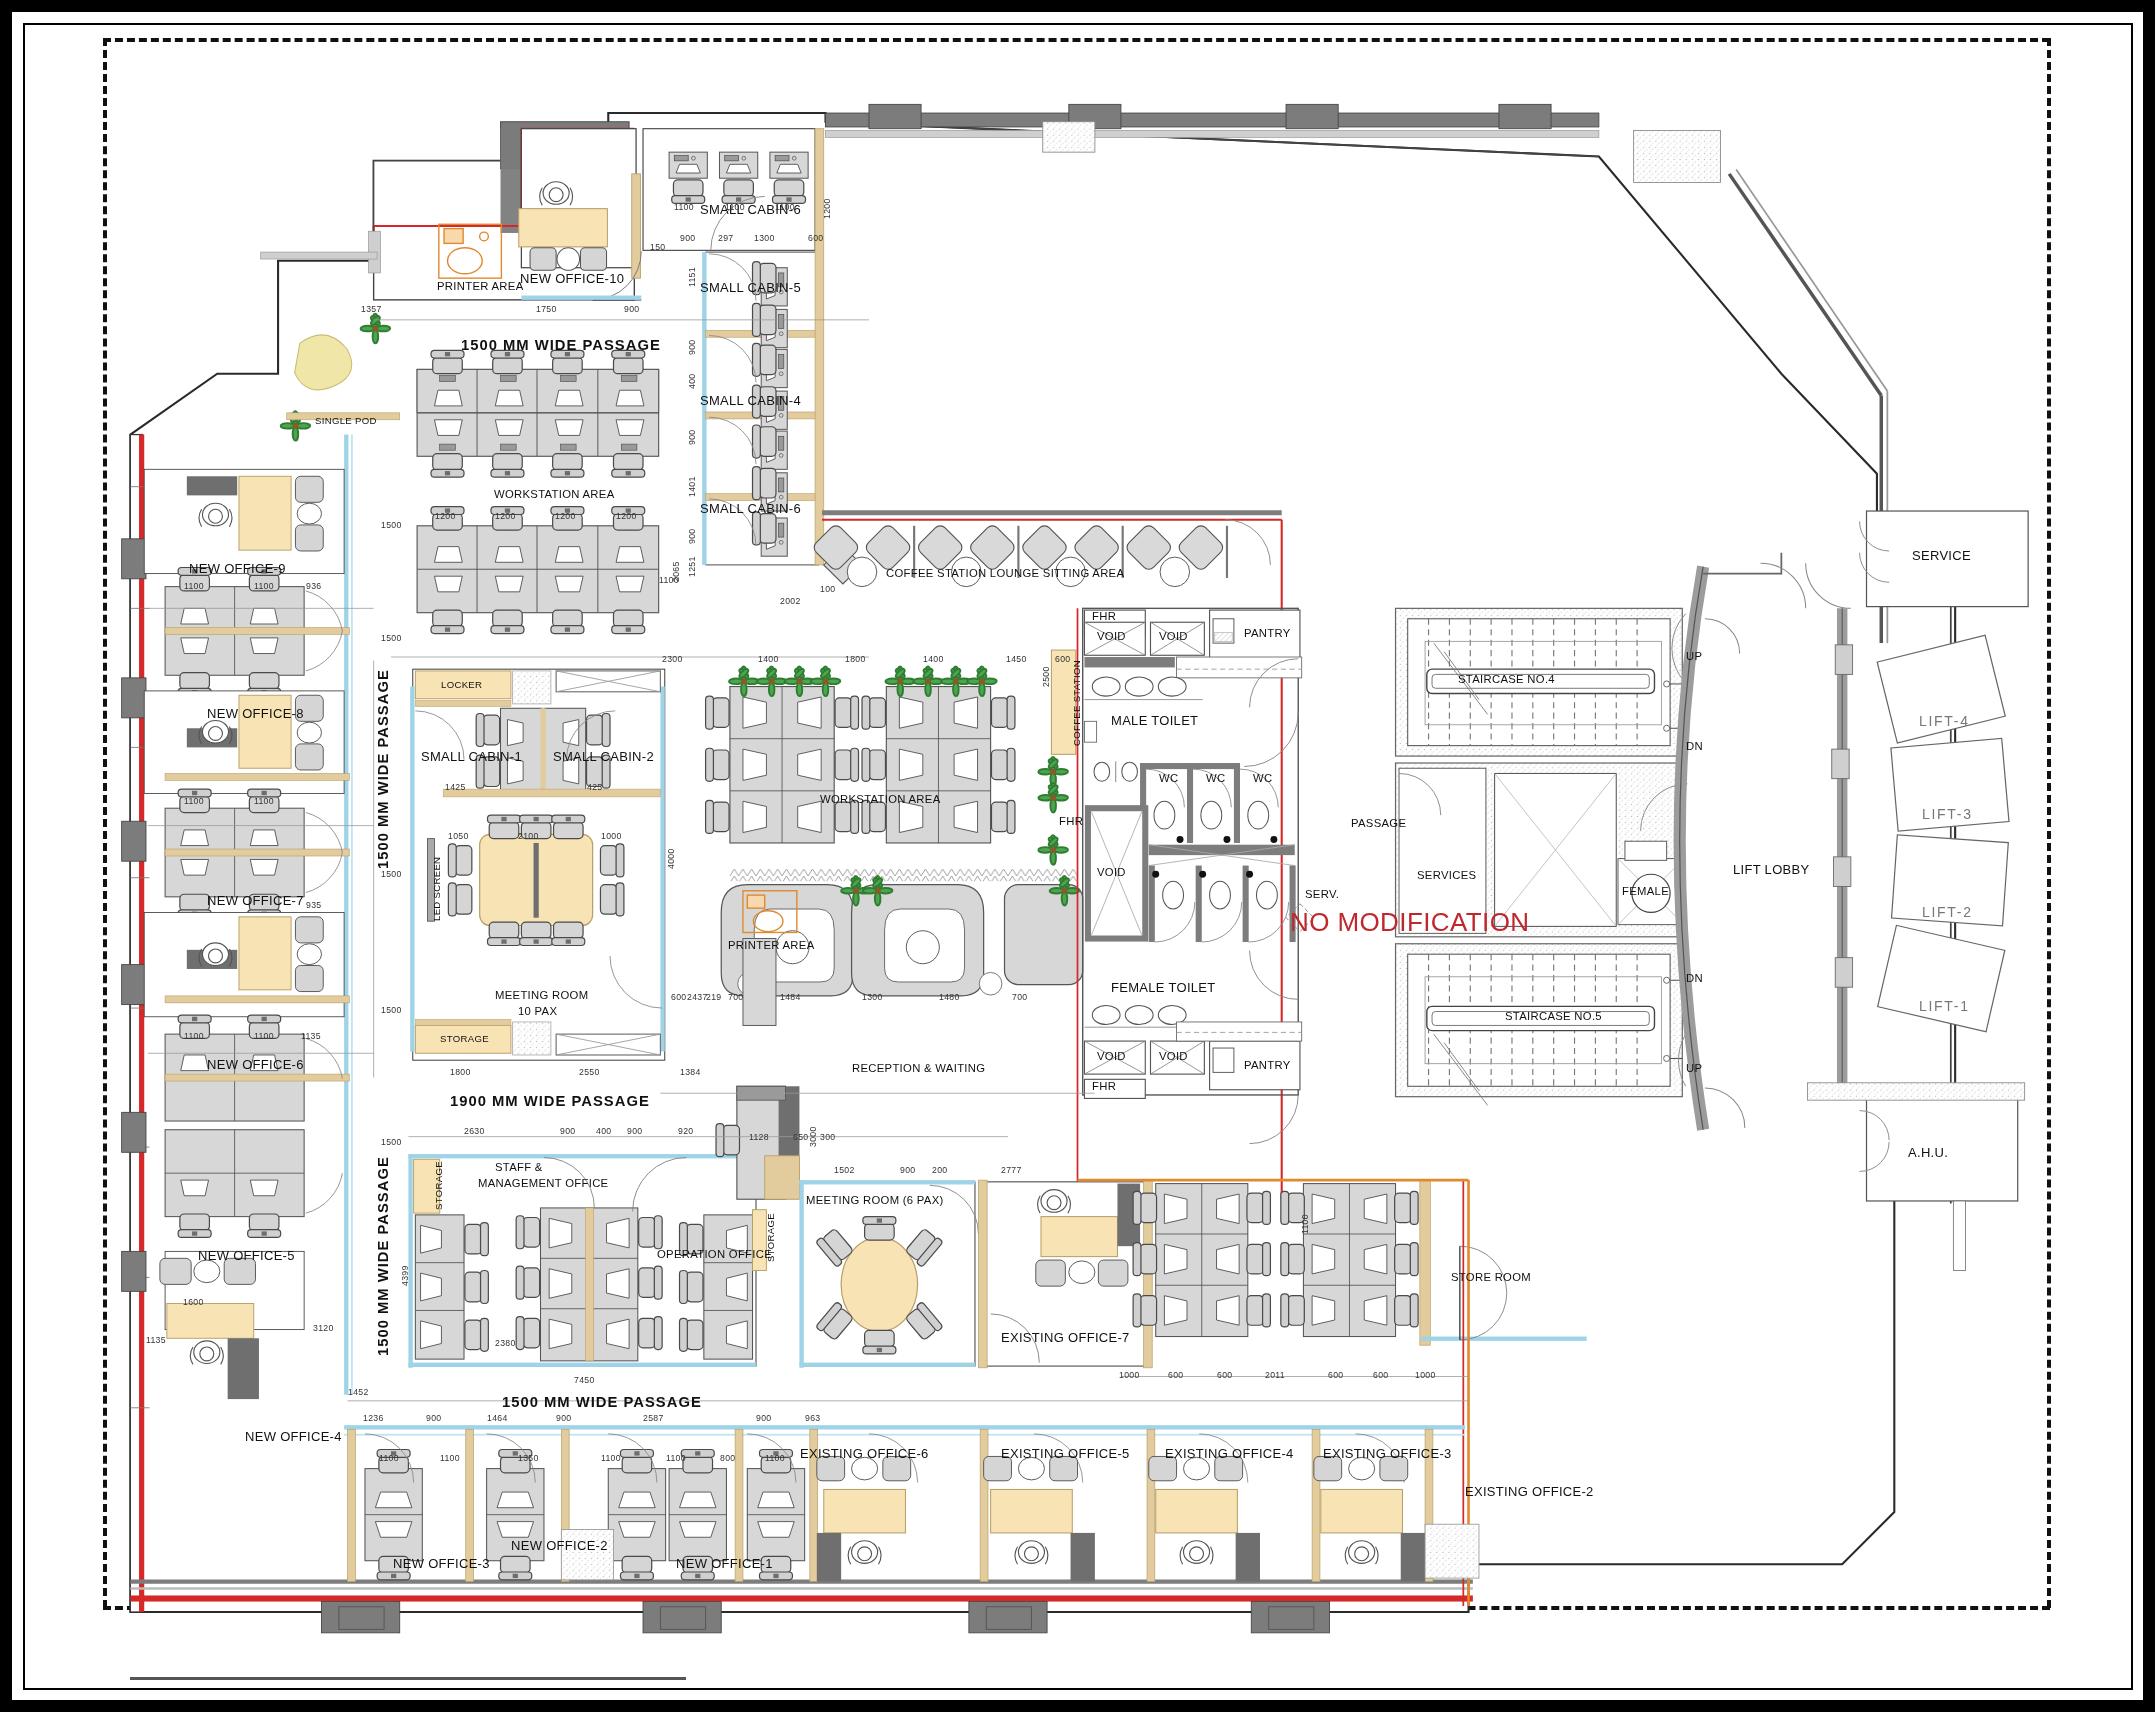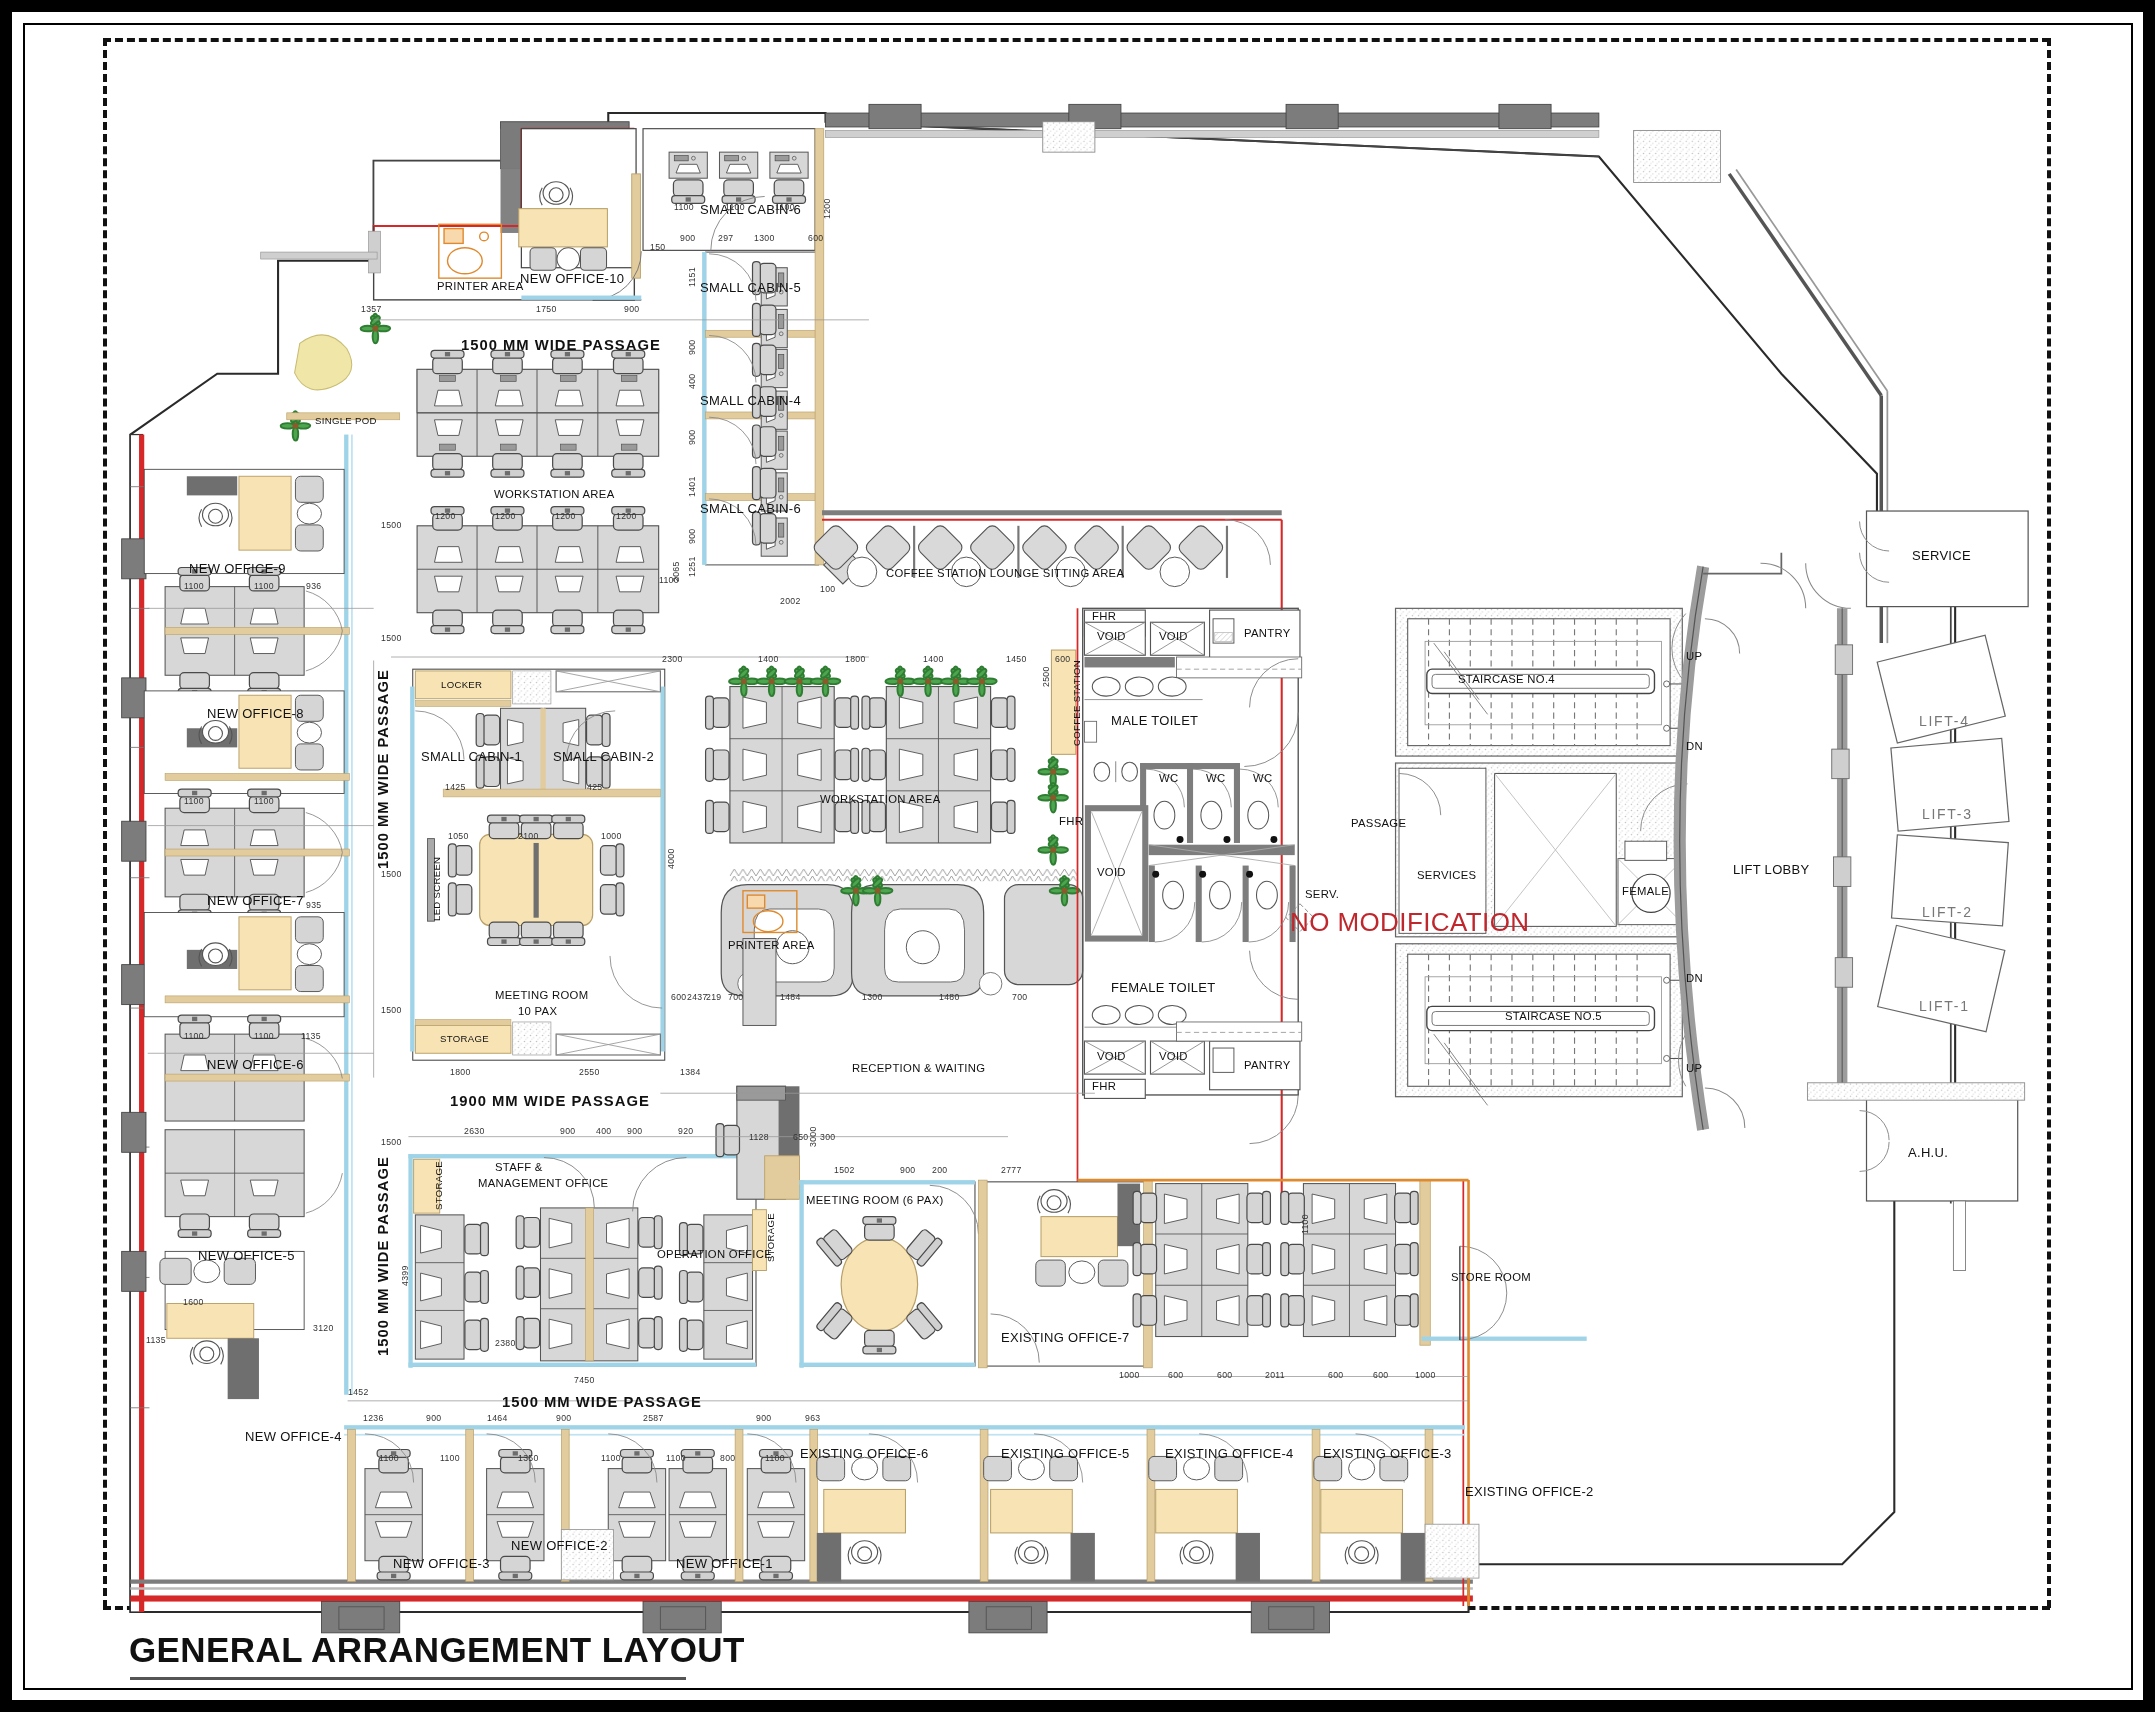--- a/index.html
+++ b/index.html
@@ -1415,17 +1415,16 @@
   <div class="lbl lbl-dim" style="left:1373px;top:1370px;">600</div>
   <div class="lbl lbl-dim" style="left:1415px;top:1370px;">1000</div>
   <div class="lbl lbl-dim lbl-v" style="left:1300px;top:1234px;">1100</div>
 
   <div class="lbl lbl-dim" style="left:834px;top:1165px;">1502</div>
   <div class="lbl lbl-dim" style="left:900px;top:1165px;">900</div>
   <div class="lbl lbl-dim" style="left:932px;top:1165px;">200</div>
   <div class="lbl lbl-dim" style="left:1001px;top:1165px;">2777</div>
   <div class="lbl lbl-dim lbl-v" style="left:808px;top:1147px;">3000</div>
 
-  <div class="title-main">GENERAL ARRANGEMENT LAYOUT</div>
   <div class="title-rule"></div>
 
 </div>
 
 
 </body></html>

